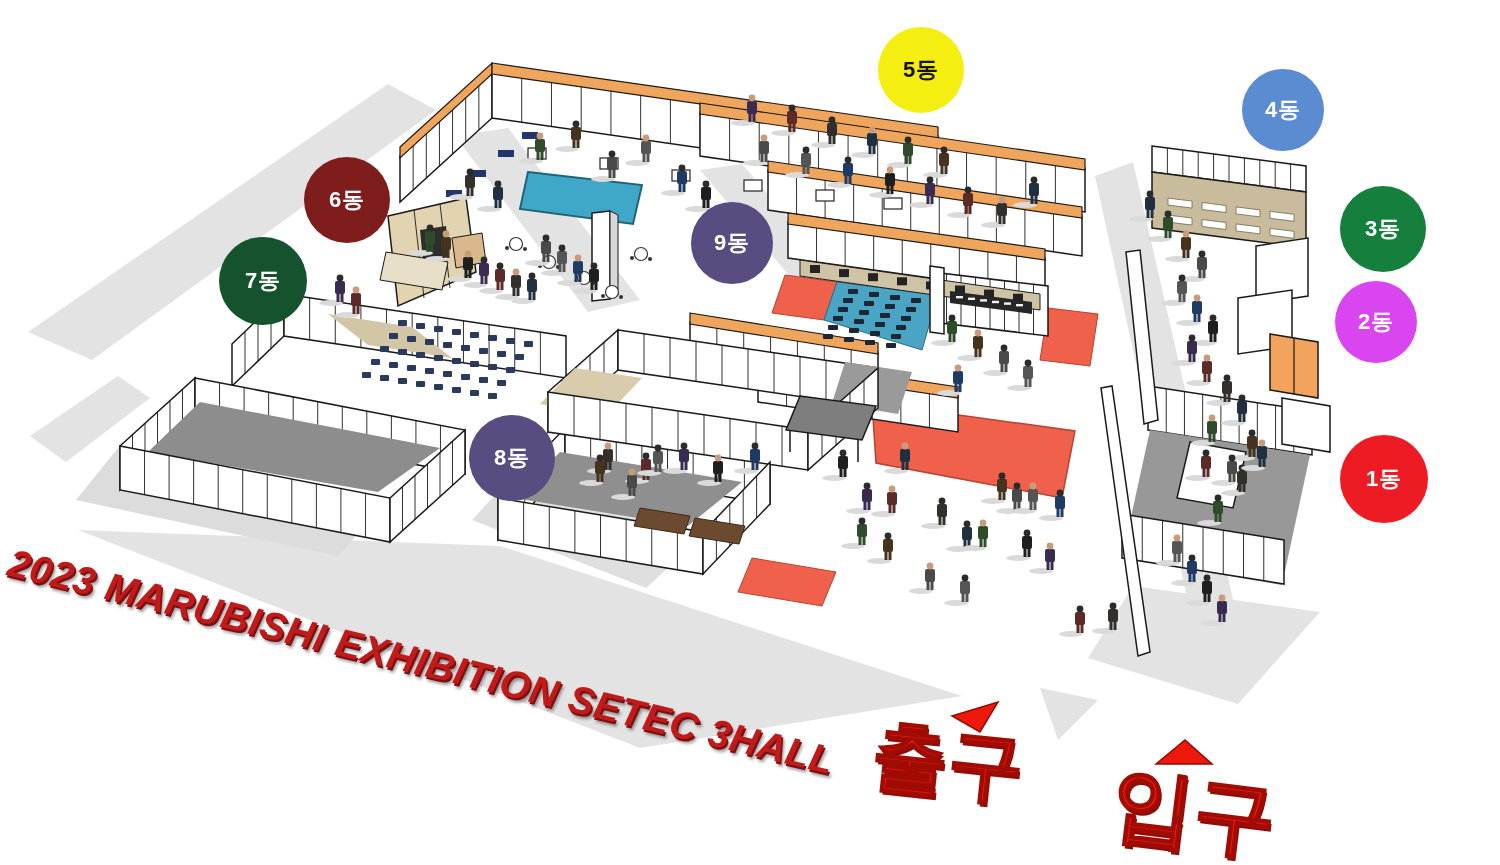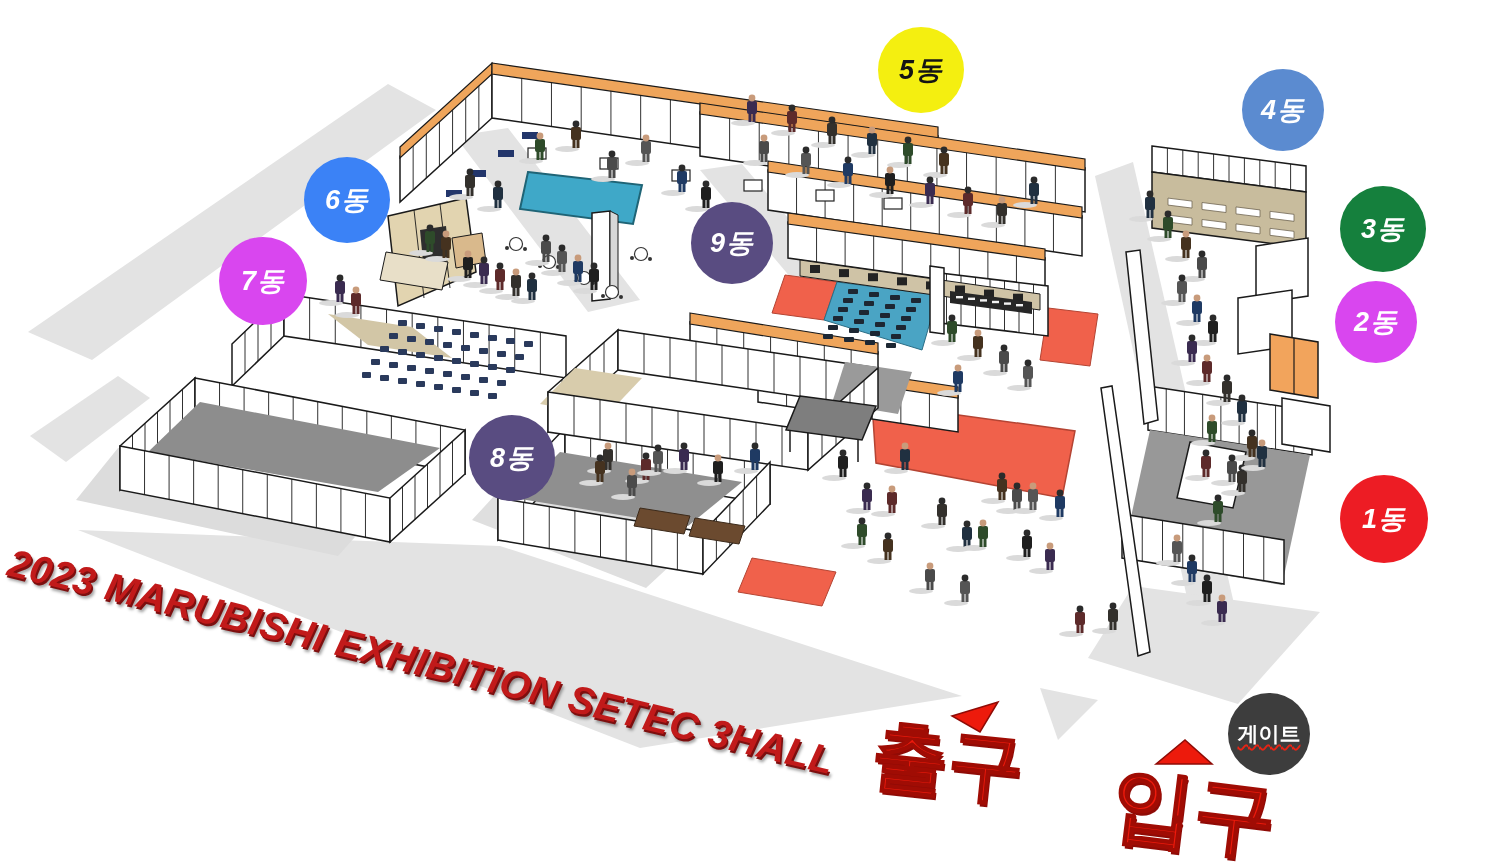--- a/index.html
+++ b/index.html
@@ -1,20 +1,20 @@
 <!DOCTYPE html>
 <html><head>
 <meta charset="utf-8">
 <style>
   html,body{margin:0;padding:0;background:#fff;}
   .stage{position:relative;width:1500px;height:865px;background:#ffffff;overflow:hidden;
          font-family:"Liberation Sans",sans-serif;}
   #floorplan{position:absolute;left:0;top:0;}
   .badge{position:absolute;border-radius:50%;display:flex;align-items:center;justify-content:center;
-         font-weight:bold;font-size:27px;letter-spacing:1px;z-index:5;font-style:italic;}
+         font-weight:bold;font-size:22px;letter-spacing:1px;z-index:5;}
   .overlay-text{position:absolute;white-space:nowrap;z-index:6;font-weight:bold;}
   #title{left:14px;top:541px;font-size:39px;font-style:italic;letter-spacing:.5px;
          transform:rotate(13.6deg);transform-origin:0 0;
          text-shadow:2px 2px 0 #7d0f0f,4px 4px 3px rgba(0,0,0,.35);}
   #exit-label{left:872px;top:712px;font-size:76px;transform:rotate(6deg);
          -webkit-text-stroke:2px #a00c04;text-shadow:2px 3px 0 #8f0b06;}
   #entrance-label{left:1112px;top:758px;font-size:82px;transform:rotate(7deg);
          -webkit-text-stroke:2px #a00c04;text-shadow:2px 3px 0 #8f0b06;}
   #gate-badge{position:absolute;border-radius:50%;display:flex;align-items:center;justify-content:center;
          z-index:6;font-weight:bold;}
@@ -867,32 +867,29 @@
         <rect x="653" y="451" width="10" height="13" fill="#555555" rx="2"></rect>
         <circle cx="658" cy="448" r="3.4" fill="#2b2b2b"></circle>
       </g>
     <g id="g-arrows">
       <polygon points="952,716 998,702 980,732" fill="#ed1a0c" stroke="#8f0b06" stroke-width="1.5"></polygon>
       <polygon points="1156,764 1185,740 1212,764" fill="#ed1a0c" stroke="#8f0b06" stroke-width="1.5"></polygon>
     </g>
   </svg>
 
   <div id="badges">
-      <div class="badge" style="left: 1340px; top: 475px; width: 88px; height: 88px; background: rgb(237, 28, 36); color: rgb(255, 255, 255);">1동</div>
+      <div class="badge" style="left: 1340px; top: 435px; width: 88px; height: 88px; background: rgb(237, 28, 36); color: rgb(255, 255, 255);">1동</div>
       <div class="badge" style="left: 1335px; top: 281px; width: 82px; height: 82px; background: #d946ef; color: rgb(255, 255, 255);">2동</div>
       <div class="badge" style="left: 1340px; top: 186px; width: 86px; height: 86px; background: #15803d; color: rgb(255, 255, 255);">3동</div>
       <div class="badge" style="left: 1242px; top: 69px; width: 82px; height: 82px; background: rgb(91, 139, 208); color: rgb(255, 255, 255);">4동</div>
       <div class="badge" style="left: 878px; top: 27px; width: 86px; height: 86px; background: rgb(244, 239, 16); color: rgb(20, 20, 20);">5동</div>
-      <div class="badge" style="left: 304px; top: 157px; width: 86px; height: 86px; background: #3b82f6; color: rgb(255, 255, 255);">6동</div>
-      <div class="badge" style="left: 219px; top: 237px; width: 88px; height: 88px; background: #d946ef; color: rgb(255, 255, 255);">7동</div>
+      <div class="badge" style="left: 304px; top: 157px; width: 86px; height: 86px; background: #7f1d1d; color: rgb(255, 255, 255);">6동</div>
+      <div class="badge" style="left: 219px; top: 237px; width: 88px; height: 88px; background: #14532d; color: rgb(255, 255, 255);">7동</div>
       <div class="badge" style="left: 469px; top: 415px; width: 86px; height: 86px; background: rgb(89, 76, 129); color: rgb(255, 255, 255); text-align: center;">8동</div>
       <div class="badge" style="left: 691px; top: 202px; width: 82px; height: 82px; background: rgb(89, 76, 129); color: rgb(255, 255, 255); text-align: right;">9동</div>
     </div>
 
   <div id="title" class="overlay-text" style="color: rgb(193, 26, 26);">2023 MARUBISHI EXHIBITION SETEC 3HALL</div>
   <div id="exit-label" class="overlay-text" style="color: rgb(237, 26, 12);">출구</div>
   <div id="entrance-label" class="overlay-text" style="color: rgb(237, 26, 12);">입구</div>
 
-  <div id="gate-badge" style="left: 1228px; top: 693px; width: 82px; height: 82px; background: rgb(61, 61, 61); color: rgb(255, 255, 255);">
-    <span>게이트</span>
-  </div>
 
 </div>
 
 </body></html>

